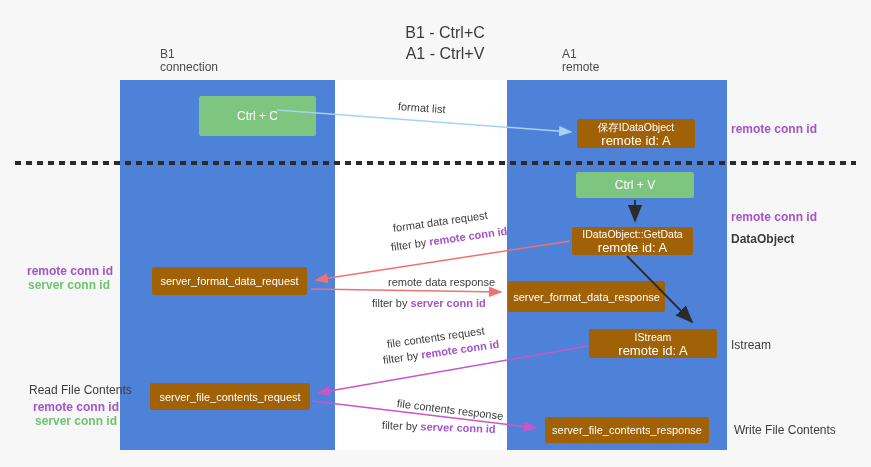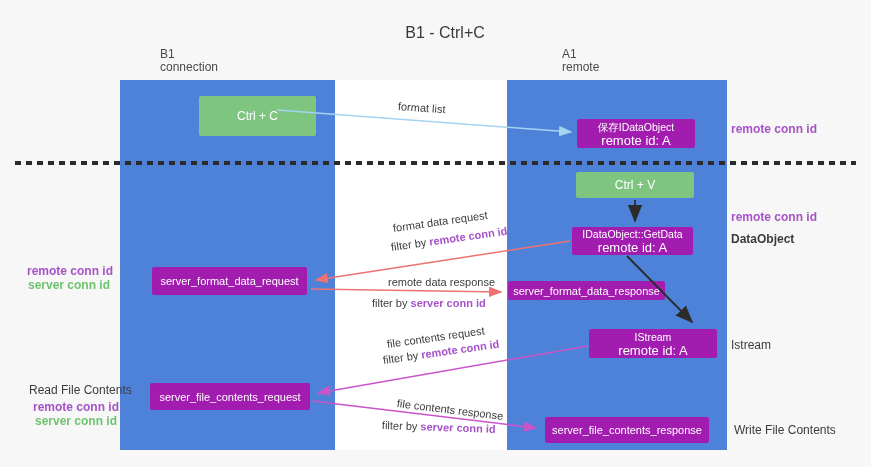--- a/index.html
+++ b/index.html
@@ -20,48 +20,49 @@
   .dashed-line {
     position:absolute; left:15px; top:161px; width:841px; height:4px; z-index:6;
     background:repeating-linear-gradient(90deg,#2b2b2b 0 6px,transparent 6px 11px);
   }
   .box {
     position:absolute; z-index:3; display:flex; flex-direction:column;
     align-items:center; justify-content:center; text-align:center;
     color:#ffffff; border-radius:2px;
   }
   .gbox { background:#7ec580; font-size:12px; }
-  .obox { background:#a21caf; font-size:11px; }
+  .obox { background:#a16207; font-size:11px; }
   .obox .l2 { font-size:13px; }
   .two-line { font-size:10.5px; line-height:13px; }
   .b-ctrl-c { left:158px; top:96px;  width:117px; height:40px;margin-left:41px; }
   .b-save   { left:577px; top:119px; width:118px; height:29px; }
   .b-ctrl-v { left:576px; top:172px; width:118px; height:26px; }
   .b-getdata{ left:572px; top:227px; width:121px; height:28px; }
   .b-freq   { left:152px; top:267px; width:155px; height:28px; }
-  .b-fres   { left:508px; top:281px; width:157px; height:19px; }
+  .b-fres   { left:508px; top:281px; width:157px; height:31px; }
   .b-istream{ left:589px; top:329px; width:128px; height:29px; }
   .b-fileq  { left:150px; top:383px; width:160px; height:27px; }
   .b-filer  { left:545px; top:417px; width:164px; height:26px; }
   .lbl { position:absolute; font-size:12px; color:#3c3c3c; white-space:nowrap; z-index:5; }
   .plbl { color:#a653c9; font-weight:bold; }
   .glbl { color:#6ec46e; font-weight:bold; }
   .mid { position:absolute; font-size:11px; color:#3c3c3c; white-space:nowrap; z-index:5; transform-origin:left center; }
   .mid .plbl { font-size:11px; }
   svg.arrows { position:absolute; left:0; top:0; width:871px; height:467px; z-index:4; pointer-events:none; }
 </style>
 </head>
 <body>
 
 <div class="canvas">
 
   <div class="mid-strip"></div>
 
   <div class="title">
     <div>B1 - Ctrl+C</div>
+    <div>A1 - Ctrl+V</div>
   </div>
 
   <div class="col-header hdr-b1">
     <div>B1</div>
     <div>connection</div>
   </div>
   <div class="col-header hdr-a1">
     <div>A1</div>
     <div>remote</div>
   </div>

